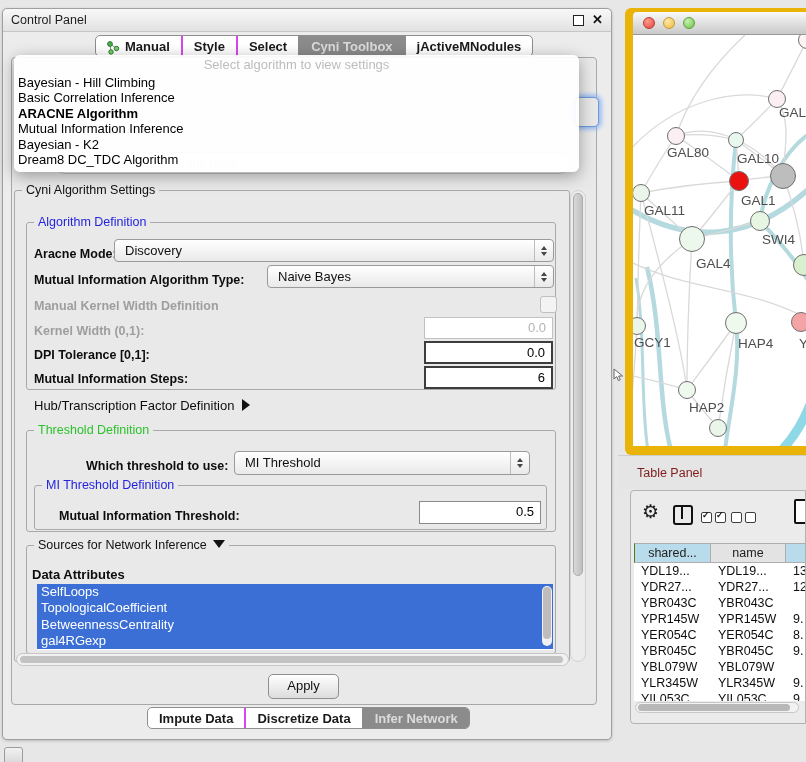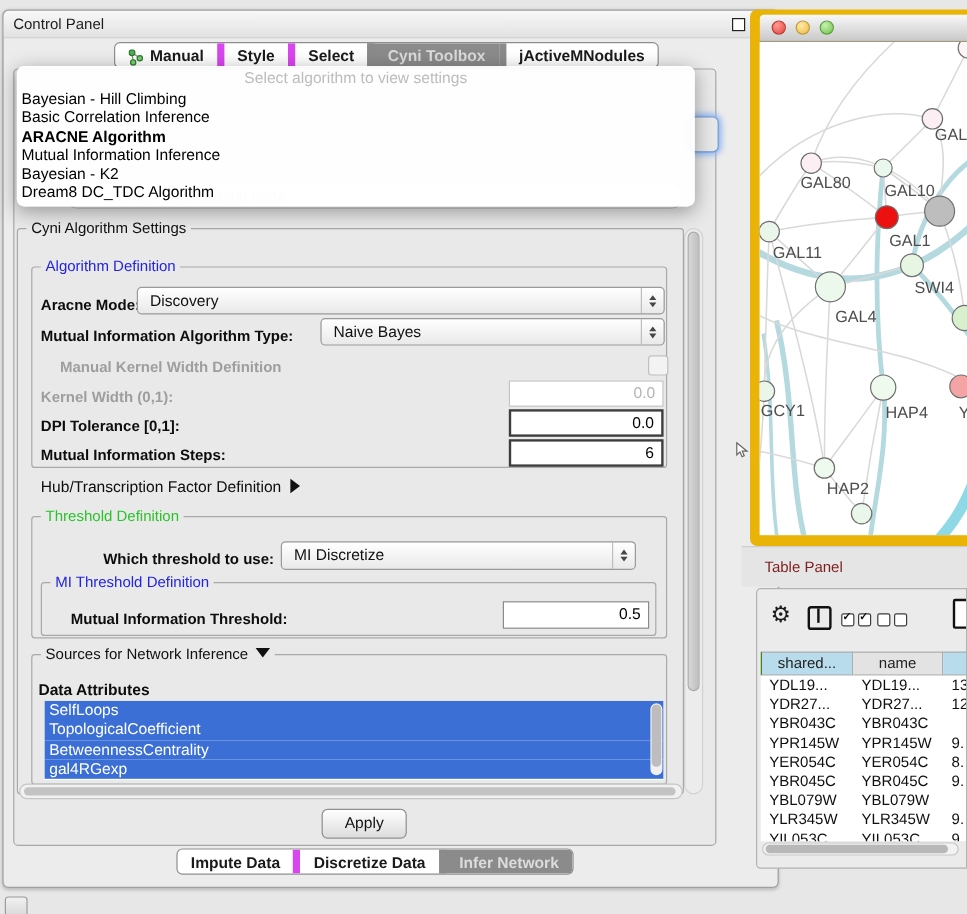--- a/index.html
+++ b/index.html
@@ -2,31 +2,31 @@
 <html><head>
 <meta charset="utf-8">
 <style>
   html,body{margin:0;padding:0;}
   body{width:806px;height:762px;position:relative;background:#e7e7e7;
        font-family:"Liberation Sans",sans-serif;overflow:hidden;color:#111;}
   .abs{position:absolute;}
 
   
   .cp-window{position:absolute;left:2px;top:8px;width:608px;height:730px;background:#ececec;
-             border:1px solid #9f9f9f;border-radius:5px;box-shadow:0 1px 3px rgba(0,0,0,.2);padding-left:37px;}
+             border:1px solid #9f9f9f;border-radius:5px;box-shadow:0 1px 3px rgba(0,0,0,.2);}
   .cp-titlebar{position:absolute;left:0;top:0;right:0;height:22px;background:linear-gradient(#f8f8f8,#e2e2e2);
                border-bottom:1px solid #c6c6c6;border-radius:5px 5px 0 0;}
   .cp-title{position:absolute;left:8px;top:4px;font-size:12.5px;color:#1d1d1d;}
   .float-btn{position:absolute;right:27px;top:6px;width:9px;height:9px;border:1.6px solid #222;background:#fff;}
   .close-btn{position:absolute;right:8px;top:3px;font-size:13px;font-weight:bold;color:#111;}
 
   
   .tabstrip{position:absolute;display:flex;background:#fff;border:1px solid #8e8e8e;border-radius:5px;
             overflow:hidden;height:22px;box-sizing:border-box;}
-  .tab{font-size:13px;font-weight:600;color:#1a1a1a;padding:3px 11px 0 11px;border-left:6px solid #d946ef;
+  .tab{font-size:13px;font-weight:600;color:#1a1a1a;padding:3px 11px 0 11px;border-left:2px solid #d946ef;
        white-space:nowrap;display:flex;align-items:flex-start;gap:5px;}
   .tab:first-child{border-left:none;}
   .tab.selected{background:#8b8b8b;color:#dcdcdc;border-left-color:#8b8b8b;}
   .tab.selected + .tab{border-left-color:#8b8b8b;}
 
   
   .inner-box{position:absolute;left:8px;top:48px;width:584px;height:646px;background:#e9e9e9;
              border:1px solid #a8a8a8;border-radius:4px;}
 
   
@@ -193,39 +193,39 @@
     </span>
 </div>
 <span class="lbl" style="left:34px;top:273px;">Mutual Information Algorithm Type:</span>
 <div class="combo" style="left:267px;top:265px;width:287px;height:23px;">
   <span>Naive Bayes</span>
   <span class="spin">
       <span class="tri-up"></span>
       <span class="tri-down"></span>
     </span>
 </div>
-<span class="lbl dis" style="left:50px;top:299px;text-align:center;">Manual Kernel Width Definition</span>
+<span class="lbl dis" style="left:34px;top:299px;text-align:center;">Manual Kernel Width Definition</span>
 <span class="checkbox" style="left:540px;top:296px;"></span>
 <span class="lbl dis" style="left:34px;top:324px;">Kernel Width (0,1):</span>
 <div class="tin dis" style="left:424px;top:317px;width:129px;height:22px;">0.0</div>
 <span class="lbl" style="left:34px;top:348px;">DPI Tolerance [0,1]:</span>
 <div class="tin dark" style="left:424px;top:341px;width:129px;height:23px;">0.0</div>
 <span class="lbl" style="left:34px;top:372px;">Mutual Information Steps:</span>
 <div class="tin dark" style="left:424px;top:366px;width:129px;height:23px;">6</div>
 
 <div class="abs" style="left:34px;top:398px;font-size:13px;color:#0d0d0d;">
   <span>Hub/Transcription Factor Definition</span><span class="arrow-right"></span>
 </div>
 
 <div class="group" style="left:26px;top:430px;width:528px;height:100px;">
   <span class="legend" style="color:#2bc32b;">Threshold Definition</span>
 </div>
 <span class="lbl" style="left:86px;top:459px;">Which threshold to use:</span>
 <div class="combo" style="left:234px;top:451px;width:296px;height:24px;">
-  <span>MI Discretize</span>
+  <span>MI Threshold</span>
   <span class="spin">
       <span class="tri-up"></span>
       <span class="tri-down"></span>
     </span>
 </div>
 <div class="group" style="left:34px;top:485px;width:511px;height:43px;">
   <span class="legend" style="color:#2424e0;">MI Threshold Definition</span>
 </div>
 <span class="lbl" style="left:44px;top:509px;margin-left:15px;">Mutual Information Threshold:</span>
 <div class="tin soft" style="left:419px;top:501px;width:122px;height:23px;">0.5</div>

